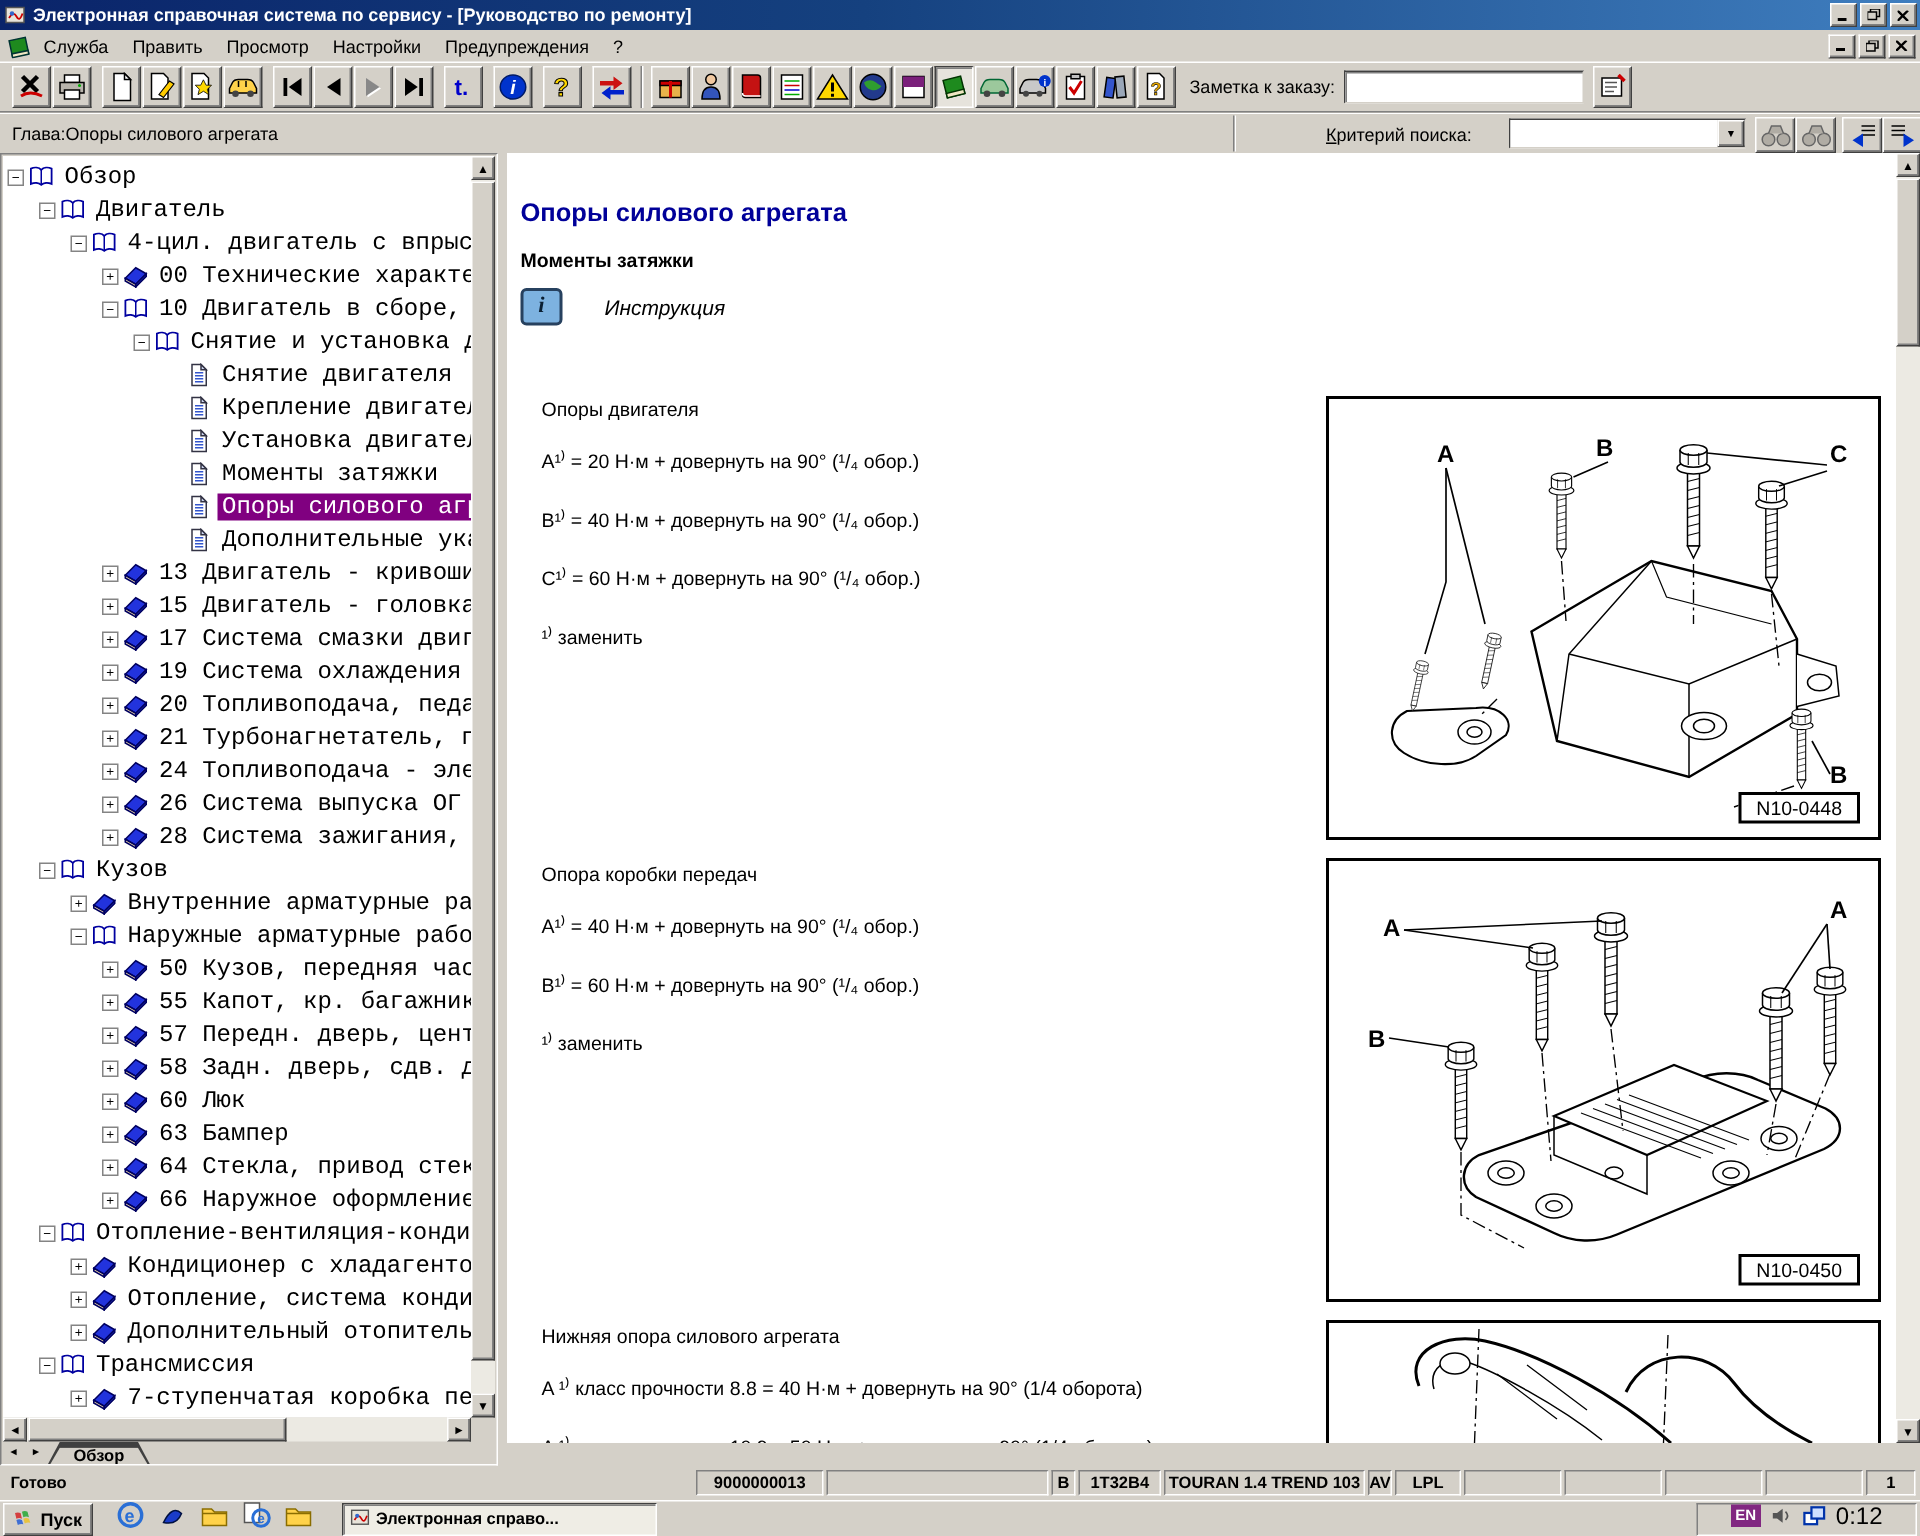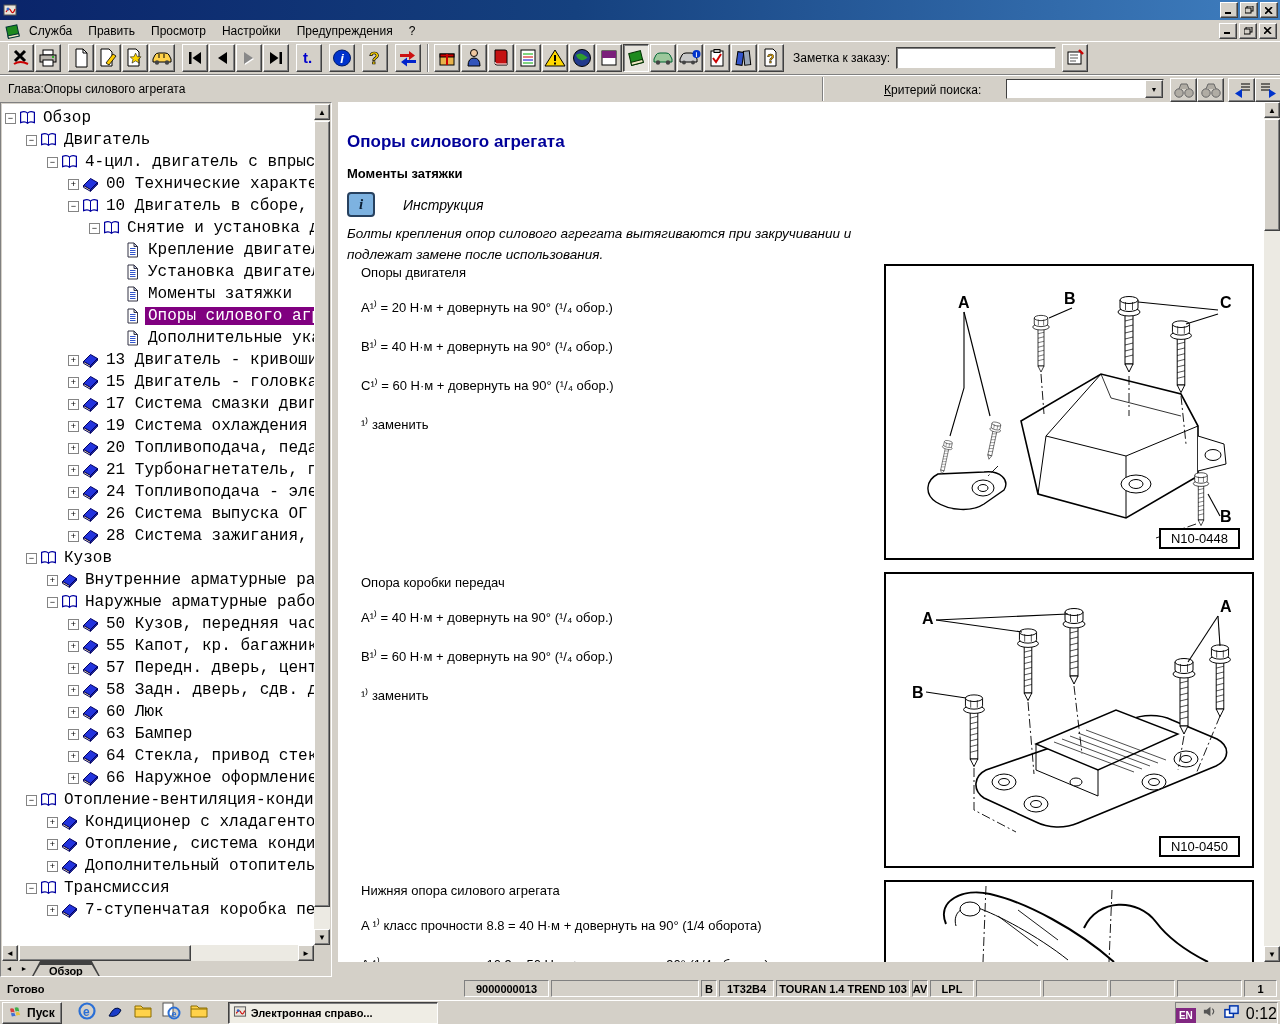--- a/index.html
+++ b/index.html
@@ -91,41 +91,42 @@
     border:1px solid;border-color:#808080 #fff #fff #808080;white-space:nowrap;overflow:hidden;}
   
   .taskbar{position:absolute;left:0;top:1000px;width:100%;height:24px;background:#d4d0c8;border-top:1px solid #fff;
     display:flex;align-items:center;padding:0 2px;box-sizing:border-box;}
   .start-btn{height:20px;padding:0 6px;display:flex;align-items:center;gap:3px;font-weight:bold;font-size:12px;flex:none;}
   .ql{display:flex;align-items:center;gap:6px;margin-left:14px;flex:none;}
   .ql-ico{width:22px;height:20px;display:flex;align-items:center;justify-content:center;}
   .task-btn{margin-left:18px;width:200px;height:20px;display:flex;align-items:center;gap:4px;padding:0 4px;
     font-size:11px;font-weight:bold;background:#efede5;border:1px solid;border-color:#404040 #fff #fff #404040;
     box-shadow:inset 1px 1px 0 #808080;white-space:nowrap;overflow:hidden;flex:none;}
-  .tray{margin-left:auto;height:20px;display:flex;align-items:flex-end;gap:6px;padding:0 0;
+  .tray{margin-left:auto;height:20px;display:flex;align-items:flex-start;gap:6px;padding:0 22px;
     border:1px solid;border-color:#808080 #fff #fff #808080;flex:none;}
   .lang-box{width:20px;height:15px;background:#812781;color:#fff;font-size:10px;font-weight:bold;
     display:flex;align-items:center;justify-content:center;}
   .clock{font-size:16px;}
   svg text{font-family:"Liberation Sans",sans-serif;}
   .figlabel{font-size:16px;font-weight:bold;}
 </style>
 </head>
 <body>
 
 <div id="screen">
 
   <div class="titlebar">
     <span class="ctl" style="width:16px;height:16px">
         <svg width="14" height="14" viewBox="0 0 14 14">
           <rect x="1" y="2" width="12" height="10" fill="#e8e4da" stroke="#555"></rect>
           <path d="M3 9 Q6 4 8 8 T12 6" stroke="#c00" stroke-width="1.2" fill="none"></path>
           <circle cx="5" cy="6" r="1.5" fill="#36c"></circle>
         </svg>
       </span>
+    <span class="txt">Электронная справочная система по сервису - [Руководство по ремонту]</span>
     <span class="win-ctls">
       <span class="ctl raised">
           <svg width="8" height="7">
             <rect x="0" y="5" width="6" height="2" fill="#000"></rect>
           </svg>
         </span>
       <span class="ctl raised">
           <svg width="9" height="8">
             <rect x="2" y="0" width="6" height="5" fill="none" stroke="#000"></rect>
             <rect x="0" y="2" width="6" height="5" fill="#d4d0c8" stroke="#000"></rect>
@@ -539,76 +540,90 @@
           <span class="tree-ico"><svg width="17" height="16" viewBox="0 0 17 16">
               <path d="M4 1 h6 l3.5 3.5 V15 h-9.5 z" fill="#fff" stroke="#334"></path>
               <path d="M10 1 l3.5 3.5 h-3.5 z" fill="#cdd6f0" stroke="#334"></path>
               <g stroke="#3355cc">
                 <line x1="6" y1="6.5" x2="11.5" y2="6.5"></line>
                 <line x1="6" y1="8.5" x2="11.5" y2="8.5"></line>
                 <line x1="6" y1="10.5" x2="11.5" y2="10.5"></line>
                 <line x1="6" y1="12.5" x2="11.5" y2="12.5"></line>
               </g>
             </svg></span>
-          <span class="tree-label">Крепление двигател</span>
+          <span class="tree-label">Снятие двигателя</span>
         </div>
         <div class="tree-row" style="padding-left: 108px;">
           <span class="exp-spacer"></span>
           <span class="tree-ico"><svg width="17" height="16" viewBox="0 0 17 16">
               <path d="M4 1 h6 l3.5 3.5 V15 h-9.5 z" fill="#fff" stroke="#334"></path>
               <path d="M10 1 l3.5 3.5 h-3.5 z" fill="#cdd6f0" stroke="#334"></path>
               <g stroke="#3355cc">
                 <line x1="6" y1="6.5" x2="11.5" y2="6.5"></line>
                 <line x1="6" y1="8.5" x2="11.5" y2="8.5"></line>
                 <line x1="6" y1="10.5" x2="11.5" y2="10.5"></line>
                 <line x1="6" y1="12.5" x2="11.5" y2="12.5"></line>
               </g>
             </svg></span>
-          <span class="tree-label">Установка двигател</span>
+          <span class="tree-label">Крепление двигател</span>
         </div>
         <div class="tree-row" style="padding-left: 108px;">
           <span class="exp-spacer"></span>
           <span class="tree-ico"><svg width="17" height="16" viewBox="0 0 17 16">
               <path d="M4 1 h6 l3.5 3.5 V15 h-9.5 z" fill="#fff" stroke="#334"></path>
               <path d="M10 1 l3.5 3.5 h-3.5 z" fill="#cdd6f0" stroke="#334"></path>
               <g stroke="#3355cc">
                 <line x1="6" y1="6.5" x2="11.5" y2="6.5"></line>
                 <line x1="6" y1="8.5" x2="11.5" y2="8.5"></line>
                 <line x1="6" y1="10.5" x2="11.5" y2="10.5"></line>
                 <line x1="6" y1="12.5" x2="11.5" y2="12.5"></line>
               </g>
             </svg></span>
-          <span class="tree-label">Моменты затяжки</span>
-        </div>
-        <div class="tree-row selected" style="padding-left: 108px;">
+          <span class="tree-label">Установка двигател</span>
+        </div>
+        <div class="tree-row" style="padding-left: 108px;">
           <span class="exp-spacer"></span>
           <span class="tree-ico"><svg width="17" height="16" viewBox="0 0 17 16">
               <path d="M4 1 h6 l3.5 3.5 V15 h-9.5 z" fill="#fff" stroke="#334"></path>
               <path d="M10 1 l3.5 3.5 h-3.5 z" fill="#cdd6f0" stroke="#334"></path>
               <g stroke="#3355cc">
                 <line x1="6" y1="6.5" x2="11.5" y2="6.5"></line>
                 <line x1="6" y1="8.5" x2="11.5" y2="8.5"></line>
                 <line x1="6" y1="10.5" x2="11.5" y2="10.5"></line>
                 <line x1="6" y1="12.5" x2="11.5" y2="12.5"></line>
               </g>
             </svg></span>
-          <span class="tree-label">Опоры силового агр</span>
-        </div>
-        <div class="tree-row" style="padding-left: 108px;">
+          <span class="tree-label">Моменты затяжки</span>
+        </div>
+        <div class="tree-row selected" style="padding-left: 108px;">
           <span class="exp-spacer"></span>
           <span class="tree-ico"><svg width="17" height="16" viewBox="0 0 17 16">
               <path d="M4 1 h6 l3.5 3.5 V15 h-9.5 z" fill="#fff" stroke="#334"></path>
               <path d="M10 1 l3.5 3.5 h-3.5 z" fill="#cdd6f0" stroke="#334"></path>
               <g stroke="#3355cc">
                 <line x1="6" y1="6.5" x2="11.5" y2="6.5"></line>
                 <line x1="6" y1="8.5" x2="11.5" y2="8.5"></line>
                 <line x1="6" y1="10.5" x2="11.5" y2="10.5"></line>
                 <line x1="6" y1="12.5" x2="11.5" y2="12.5"></line>
               </g>
             </svg></span>
+          <span class="tree-label">Опоры силового агр</span>
+        </div>
+        <div class="tree-row" style="padding-left: 108px;">
+          <span class="exp-spacer"></span>
+          <span class="tree-ico"><svg width="17" height="16" viewBox="0 0 17 16">
+              <path d="M4 1 h6 l3.5 3.5 V15 h-9.5 z" fill="#fff" stroke="#334"></path>
+              <path d="M10 1 l3.5 3.5 h-3.5 z" fill="#cdd6f0" stroke="#334"></path>
+              <g stroke="#3355cc">
+                <line x1="6" y1="6.5" x2="11.5" y2="6.5"></line>
+                <line x1="6" y1="8.5" x2="11.5" y2="8.5"></line>
+                <line x1="6" y1="10.5" x2="11.5" y2="10.5"></line>
+                <line x1="6" y1="12.5" x2="11.5" y2="12.5"></line>
+              </g>
+            </svg></span>
           <span class="tree-label">Дополнительные ука</span>
         </div>
         <div class="tree-row" style="padding-left: 66px;">
           <span class="expander">+</span>
           <span class="tree-ico"><svg width="17" height="16" viewBox="0 0 17 16">
               <path d="M1.5 9.5 L8.5 2.5 L15.5 6.5 L8.5 13.5 Z" fill="#2233dd" stroke="#000060"></path>
               <path d="M1.5 9.5 L8.5 13.5 L8.5 15.3 L1.5 11.3 Z" fill="#ffe9a8" stroke="#000060"></path>
               <path d="M15.5 6.5 L8.5 13.5 L8.5 15.3 L15.5 8.3 Z" fill="#1a28b0" stroke="#000060"></path>
             </svg></span>
           <span class="tree-label">13 Двигатель - кривоши</span>
@@ -861,21 +876,20 @@
   <div class="splitter"></div>
 
   <div class="docpanel">
     <div class="doc-content">
       <div class="doc-title">Опоры силового агрегата</div>
       <div class="doc-sub">Моменты затяжки</div>
       <div class="instr-row">
         <span class="instr-ico">i</span>
         <span class="instr-label">Инструкция</span>
       </div>
-      <div class="instr-text">Болты крепления опор силового агрегата вытягиваются при закручивании и подлежат замене после использования.</div>
 
       <div id="doc-sections">
           <div class="sec" style="top: 163px;">
             <div class="sec-head">Опоры двигателя</div>
             <div class="sec-line">A¹⁾ = 20 Н·м + довернуть на 90° (¹/₄ обор.)</div>
             <div class="sec-line">B¹⁾ = 40 Н·м + довернуть на 90° (¹/₄ обор.)</div>
             <div class="sec-line">C¹⁾ = 60 Н·м + довернуть на 90° (¹/₄ обор.)</div>
             <div class="sec-line">¹⁾ заменить</div>
           </div>
           <div class="sec" style="top: 473px;">

